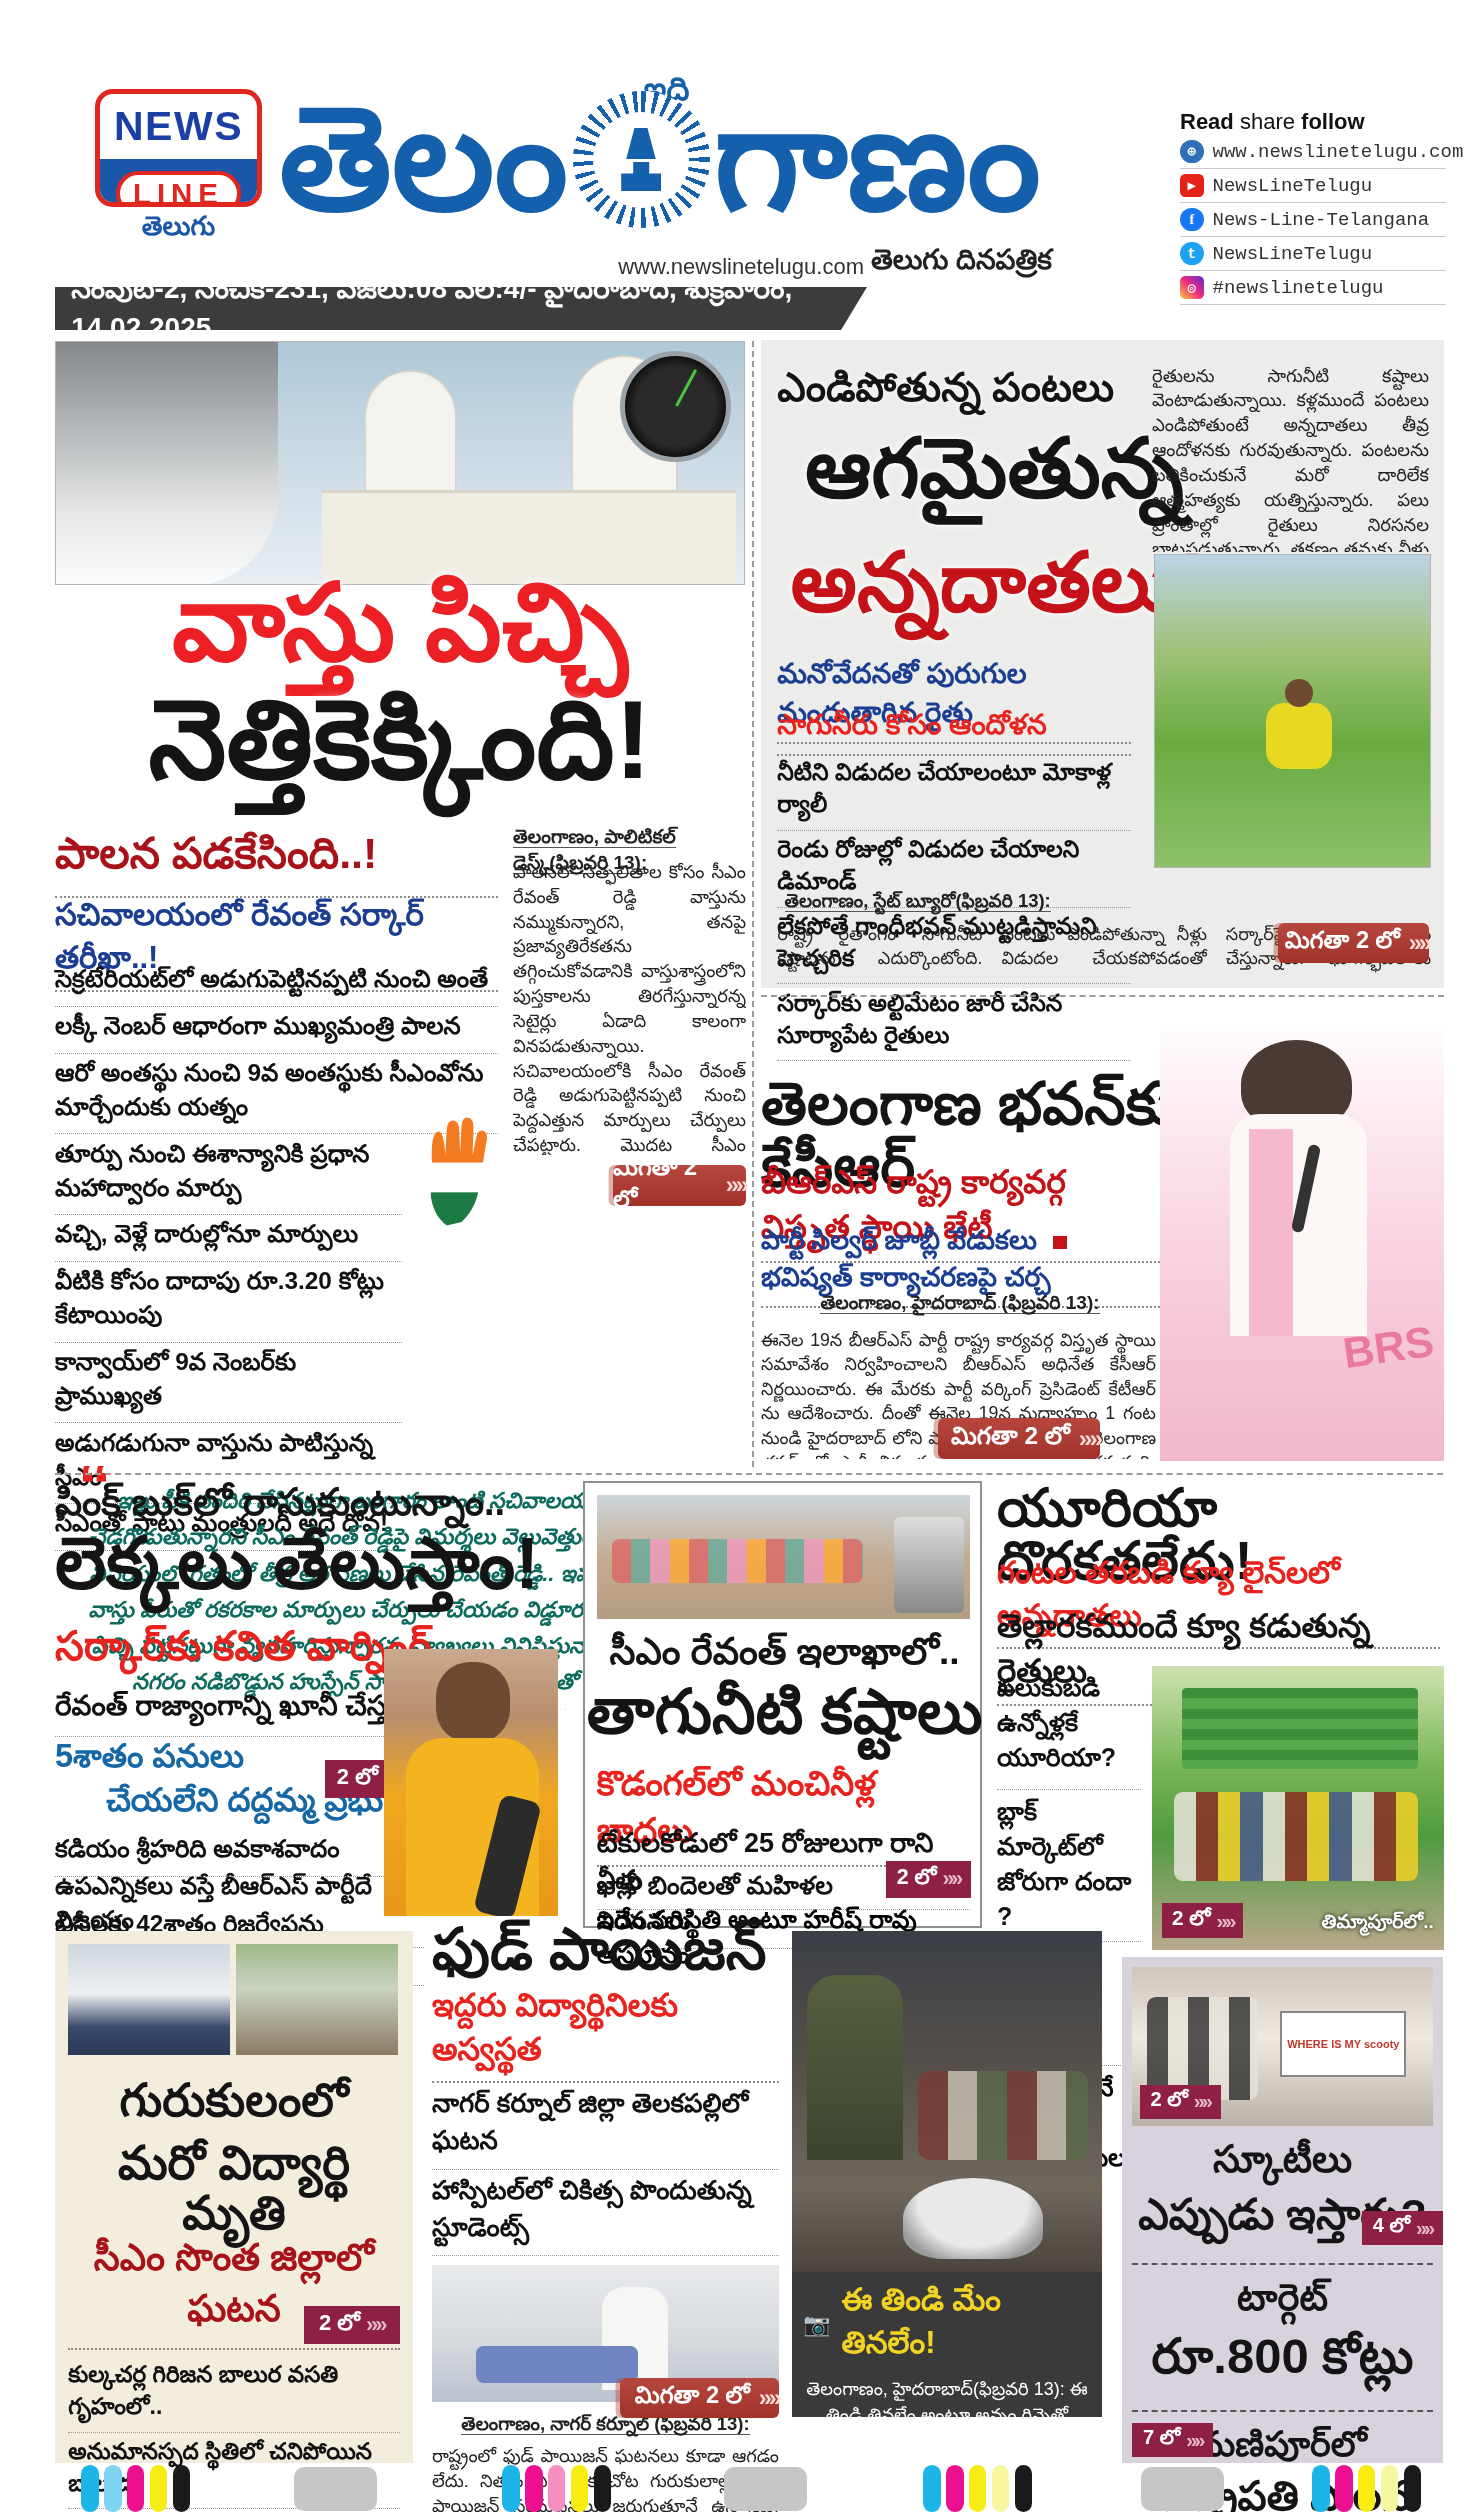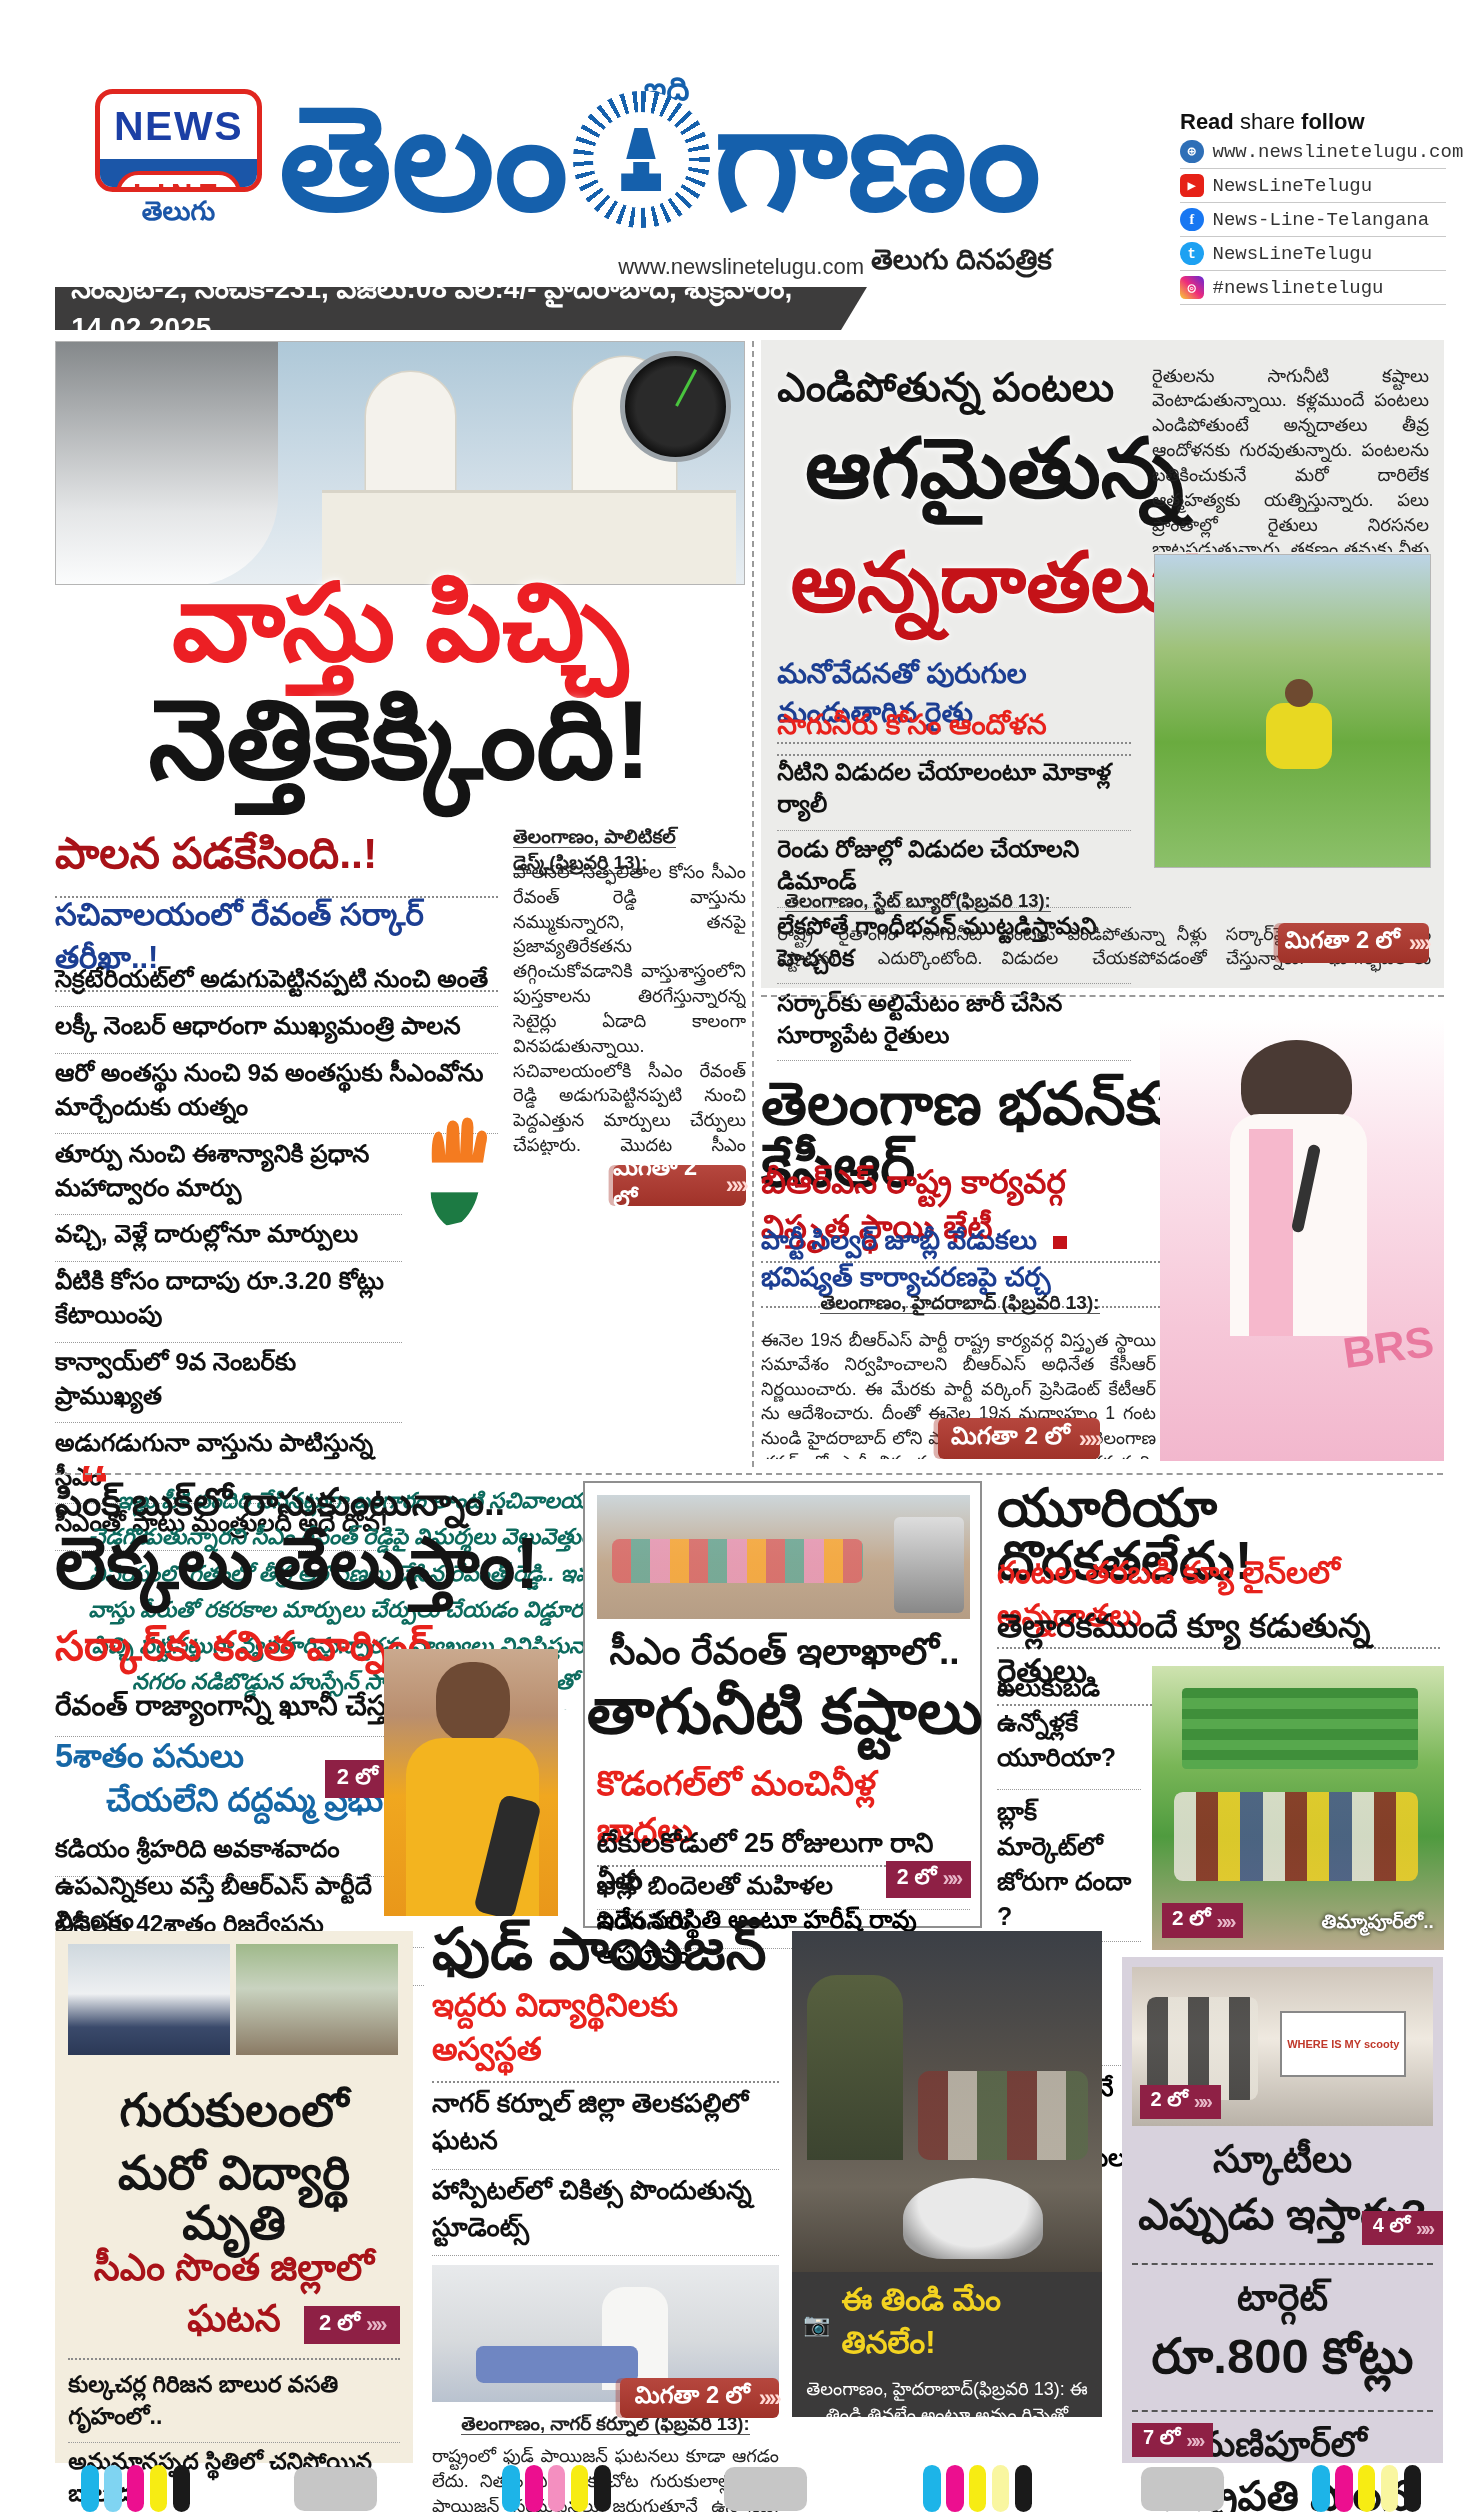--- a/index.html
+++ b/index.html
@@ -6,21 +6,21 @@
   body { background:#ffffff; font-family:"Liberation Sans", sans-serif; }
   .page { position:relative; width:1466px; height:2512px; margin:0 auto; background:#fff; overflow:hidden; }
   .abs { position:absolute; }
   .telugu { font-family:"Liberation Sans","DejaVu Sans",sans-serif; }
   .dotu { border-bottom:2.2px dotted #8a8a8a; }
   .center { text-align:center; }
   .just { text-align:justify; }
   .bold { font-weight:bold; }
 
   
-  .logo-box { width:167px; height:103px; border:5.2px solid #e0261f; border-radius:17.7px; overflow:hidden; background:#fff; }
+  .logo-box { width:167px; height:118px; border:5.2px solid #e0261f; border-radius:17.7px; overflow:hidden; background:#fff; }
   .logo-top { height:65px; display:flex; align-items:center; justify-content:center; color:#1b3fa5; font-weight:800; font-size:41px; letter-spacing:1.5px; }
   .logo-bot { height:69px; background:#1b56a8; display:flex; align-items:center; justify-content:center; }
   .logo-pill { background:#fff; border:4.4px solid #e0261f; border-radius:23.6px; padding:1.5px 13.3px; color:#e0261f; font-weight:800; font-size:29.5px; letter-spacing:5.9px; }
   .logo-telugu { color:#1b56a8; font-size:26.6px; font-weight:bold; text-align:center; }
   .masthead-title { color:#1560ac; font-weight:800; font-size:145px; line-height:1; display:flex; align-items:center; }
   .emblem { width:137px; height:137px; border-radius:50%; background:repeating-conic-gradient(#1560ac 0deg 4deg, #ffffff 4deg 11deg); position:relative; flex:0 0 auto; margin:0 4.4px; }
   .emblem-core { position:absolute; left:20.7px; top:20.7px; width:96px; height:96px; border-radius:50%; background:#fff; }
   .tower-top { position:absolute; left:33px; top:16.2px; width:29.5px; height:31px; background:#1560ac; clip-path:polygon(28% 0,72% 0,100% 100%,0 100%); }
   .tower-base { position:absolute; left:28px; top:50px; width:40px; height:29.5px; background:#1560ac; clip-path:polygon(0 100%,0 40%,30% 40%,30% 0,70% 0,70% 40%,100% 40%,100% 100%); }
   .social-row { display:flex; align-items:center; gap:8.9px; height:34px; border-bottom:1.5px solid #c9c9c9; font-size:19px; color:#333; font-family:"Liberation Mono","DejaVu Sans Mono",monospace; }
@@ -292,21 +292,21 @@
       </div>
       <div class="abs telugu" style="right:10.3px; bottom:13.3px; color:#fff; font-size:19px; font-weight:bold; text-shadow:0 0 4.4px #000;">తిమ్మాపూర్‌లో..</div>
     </div>
   </div>
 
   <div class="abs" style="left:55px; top:1931px; width:358px; height:532px; background:#f3edde; padding:13.3px;">
     <div style="display:flex; gap:5.9px;">
       <div class="photo" style="width:162px; height:111px; border:none; background:linear-gradient(180deg,#cfd8de 0%,#eef0f2 45%,#3a4a6b 75%,#2b3856 100%);"></div>
       <div class="photo" style="width:162px; height:111px; border:none; background:linear-gradient(180deg,#9fb98a 0%,#c9d3c0 40%,#8a7a64 100%);"></div>
     </div>
-    <div class="center hl-black telugu" style="font-size:46px; margin-top:28px;">గురుకులంలో</div>
+    <div class="center hl-black telugu" style="font-size:46px; margin-top:18px;">గురుకులంలో</div>
     <div class="center hl-black telugu" style="font-size:47px; line-height:1.05;">మరో విద్యార్థి మృతి</div>
     <div class="center sub-darkred telugu dotu" style="font-size:37px; padding-bottom:8.9px;">సీఎం సొంత జిల్లాలో ఘటన</div>
     <div class="telugu" style="font-size:23px; margin-top:5.9px;">
       <div class="bullet">కుల్కచర్ల గిరిజన బాలుర వసతి గృహంలో..</div>
       <div class="bullet">అనుమానస్పద స్థితిలో చనిపోయిన బాలుడు</div>
       <div class="bullet" style="width:222px;">మృతిపై పలు సందేహాలు</div>
 
     </div>
     <div class="abs badge telugu" style="right:13.3px; top:375px; width:96px; height:38px; font-size:22px;">
       <span>2 లో</span>

